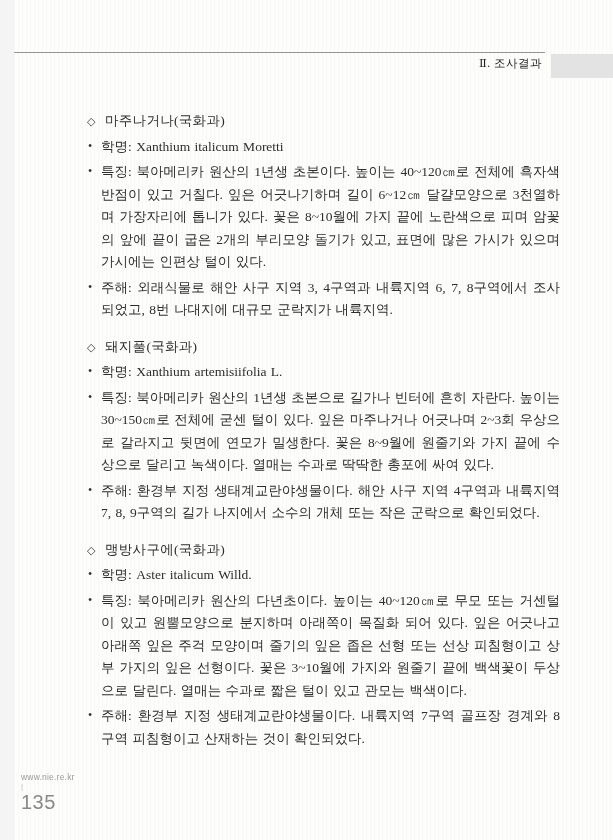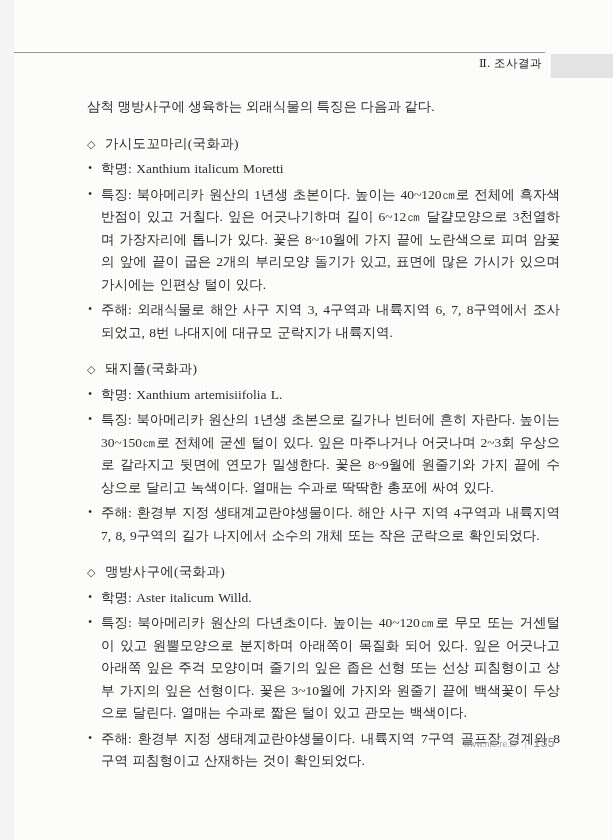--- a/index.html
+++ b/index.html
@@ -55,49 +55,49 @@
     margin:0 0 3px 0;
     text-align:justify;
     word-spacing:1px;
   }
   .item .bullet{
     position:absolute;left:1px;top:-1px;
     font-size:12px;color:#2e2e2e;
   }
   
   .footer{
-    position:absolute;top:736px;left:0;width:541px;
+    position:absolute;top:772px;left:0;width:541px;
     display:flex;justify-content:flex-end;align-items:baseline;
     font-family:"Liberation Sans","DejaVu Sans",sans-serif;
+    flex-direction:column;
   }
   .footer-url{
     font-size:8.5px;color:#9b9b9b;letter-spacing:0.2px;
   }
   .footer-sep{
     font-size:8px;color:#bbbbbb;margin:0 7px;
   }
   .footer-page{
-    font-size:12px;color:#8a8a8a;letter-spacing:0.5px;
+    font-size:20px;color:#8a8a8a;letter-spacing:0.5px;
   }
 </style>
 </head>
 <body>
 
 <div class="page">
 
   <div class="header-rule"></div>
   <div class="header-label">Ⅱ. 조사결과</div>
   <div class="header-tab"></div>
 
   <div class="content">
 
-    <p class="intro">삼척 맹방사구에 생육하는 외래식물의 특징은 다음과 같다.</p>
 
     <div class="section-header">
-      <span class="diamond">◇</span><span>가시도꼬마리(국화과)</span>
+      <span class="diamond">◇</span><span>마주나거나(국화과)</span>
     </div>
     <p class="item">
       <span class="bullet">•</span><span>학명:</span> <span>Xanthium italicum Moretti</span>
     </p>
     <p class="item">
       <span class="bullet">•</span><span>특징:</span> <span>북아메리카 원산의 1년생 초본이다. 높이는 40~120㎝로 전체에 흑자색 반점이 있고 거칠다. 잎은 어긋나기하며 길이 6~12㎝ 달걀모양으로 3천열하며 가장자리에 톱니가 있다. 꽃은 8~10월에 가지 끝에 노란색으로 피며 암꽃의 앞에 끝이 굽은 2개의 부리모양 돌기가 있고, 표면에 많은 가시가 있으며 가시에는 인편상 털이 있다.</span>
     </p>
     <p class="item">
       <span class="bullet">•</span><span>주해:</span> <span>외래식물로 해안 사구 지역 3, 4구역과 내륙지역 6, 7, 8구역에서 조사 되었고, 8번 나대지에 대규모 군락지가 내륙지역.</span>
     </p>

